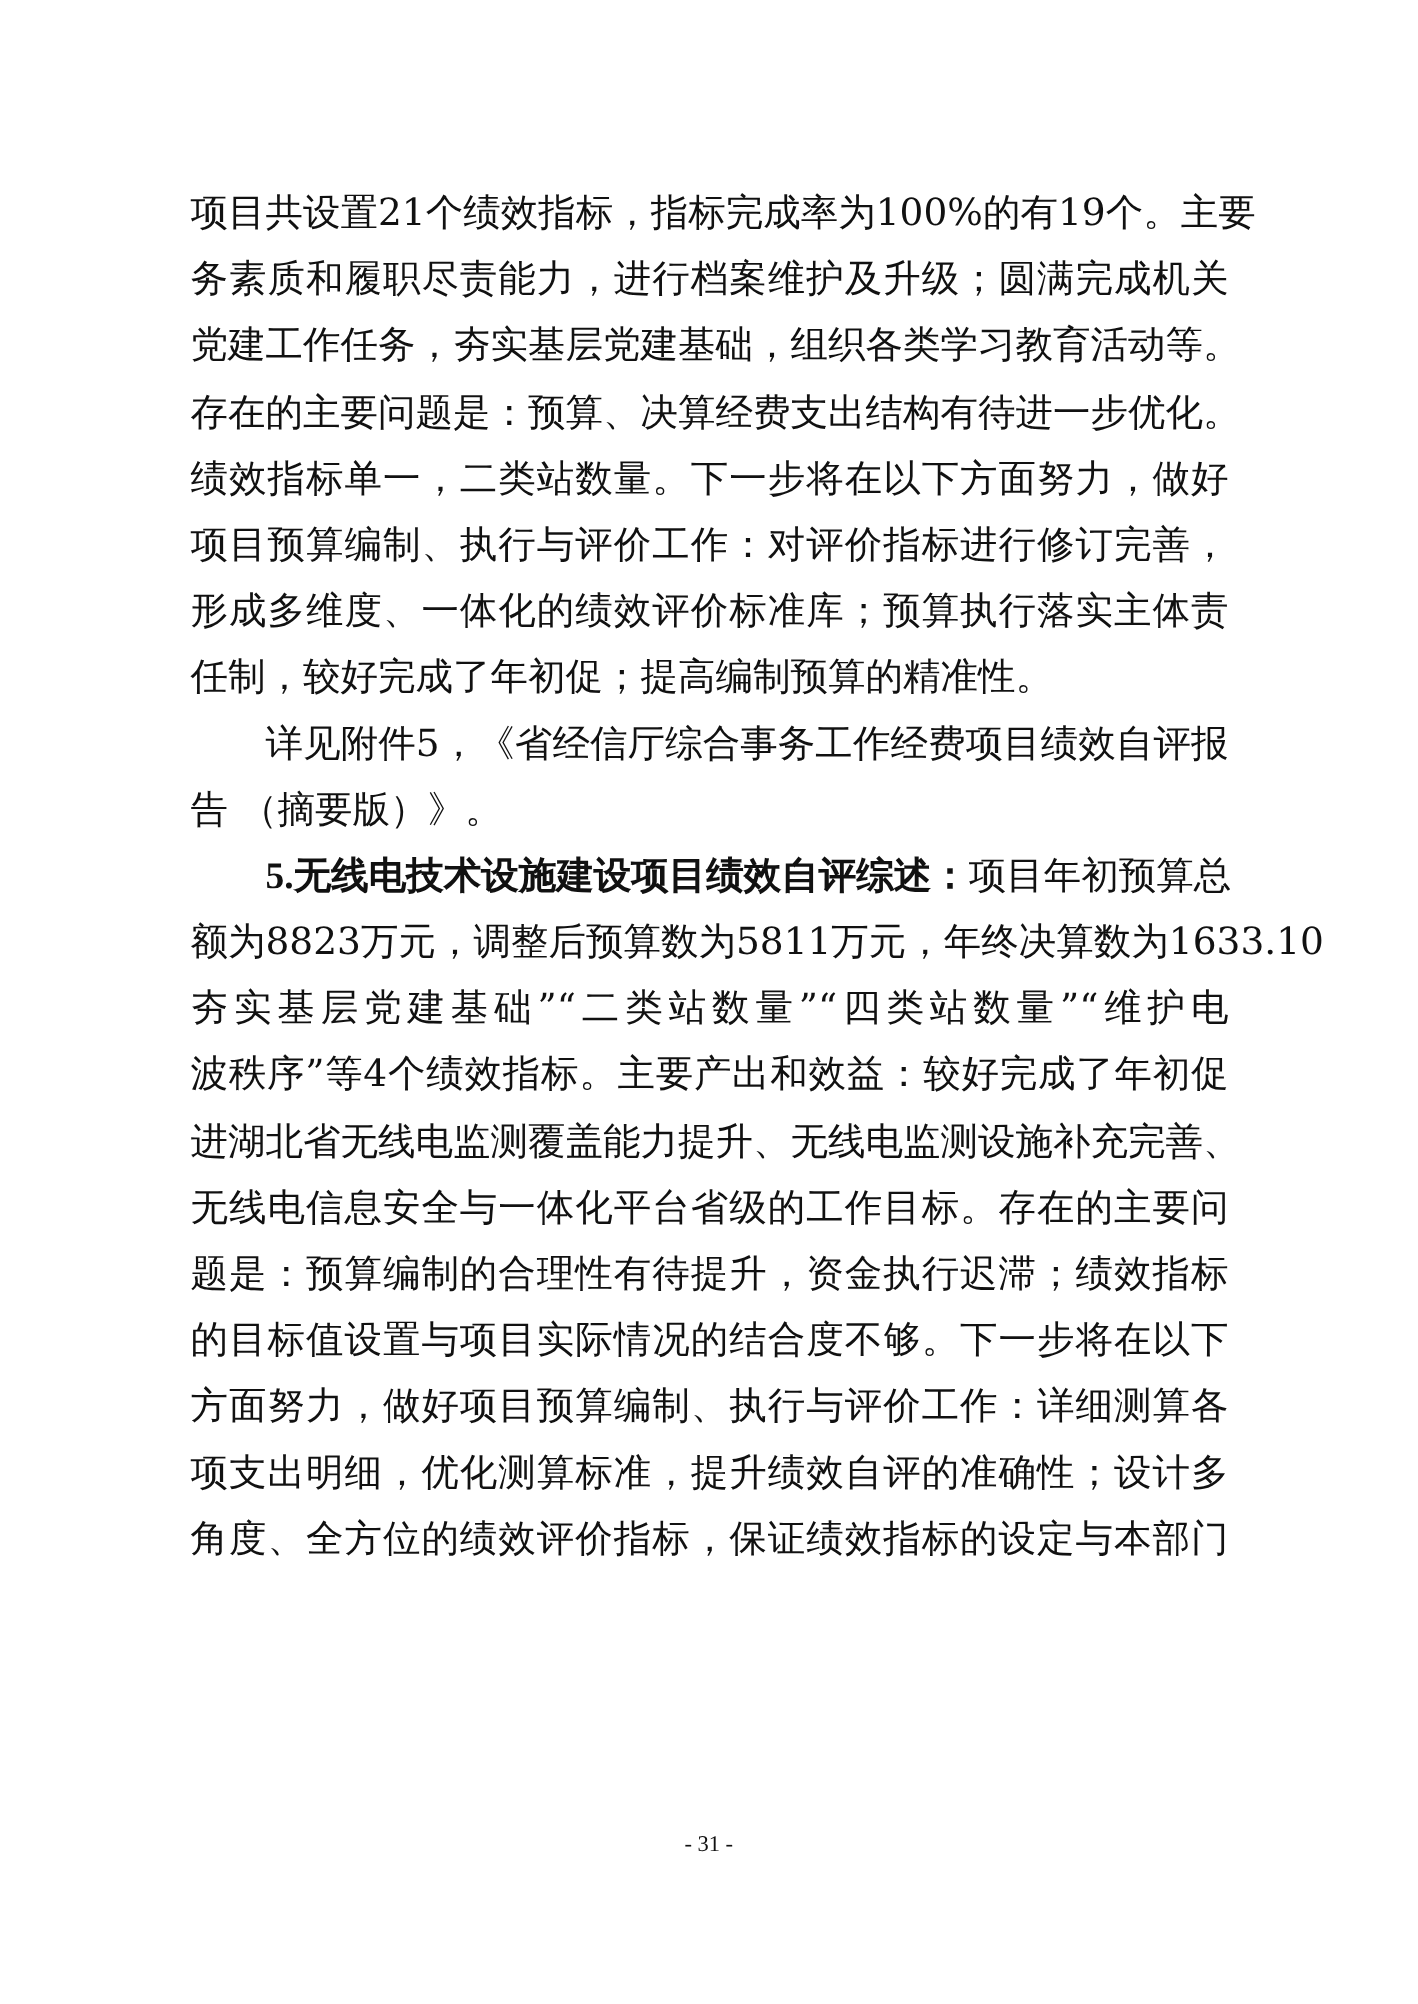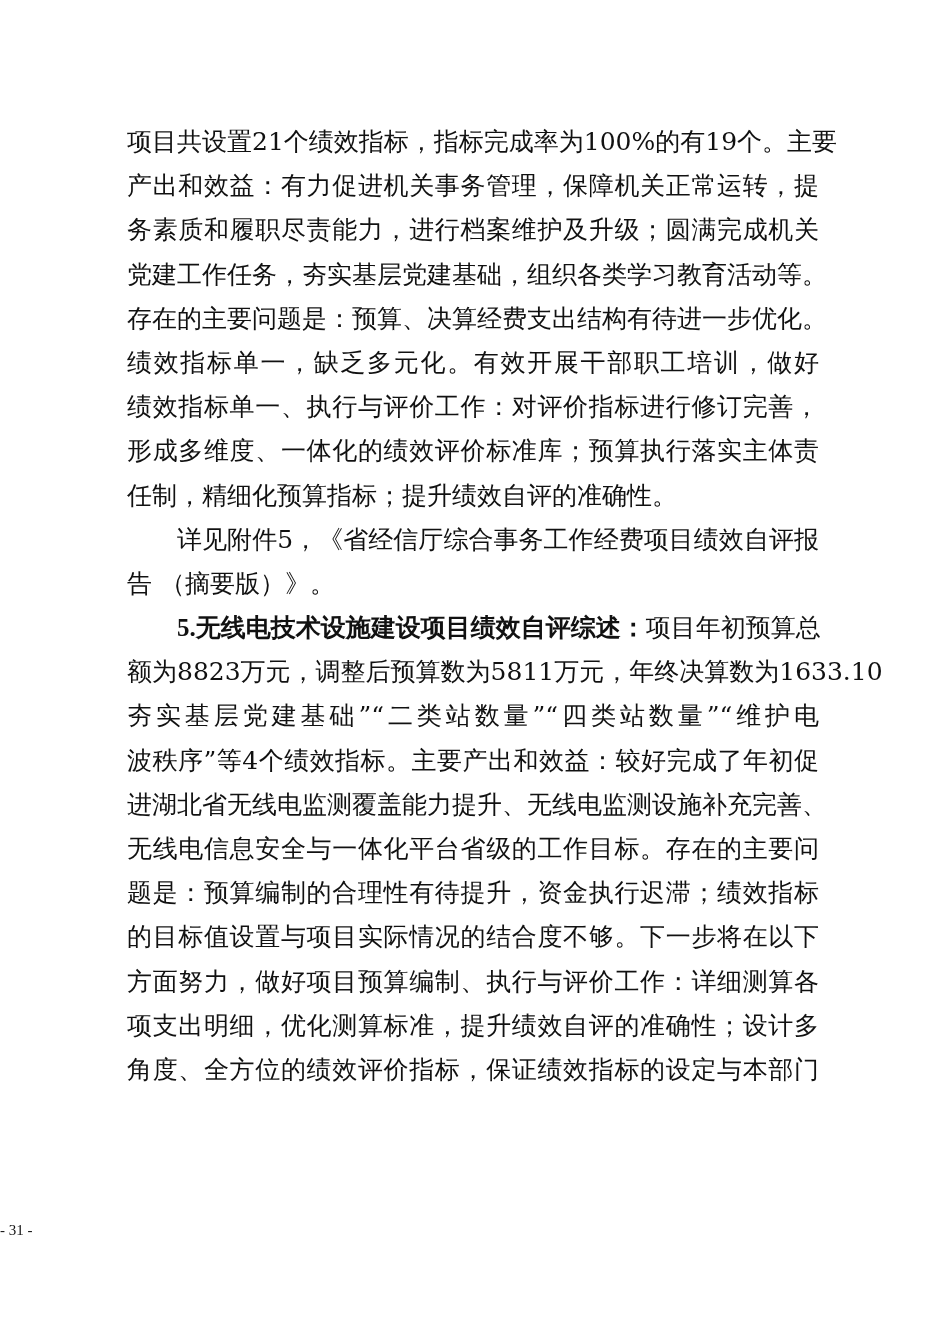--- a/index.html
+++ b/index.html
@@ -46,42 +46,41 @@
     }
     .bold {
       font-weight: bold;
       font-family: Liberation Serif, serif;
     }
     .page-number {
       position: absolute;
       left: 0;
       width: 945px;
       top: 1222px;
-      text-align: left;
+      text-align: center;
       font-family: "Liberation Serif", "DejaVu Serif", serif;
       font-size: 15px;
       color: #111111;
     }
   </style>
 </head>
 <body>
 
 <div class="page">
   <div class="text-block">
 
     <div>
       <div class="line">项目共设置21个绩效指标，指标完成率为100%的有19个。主要</div>
-      <div class="line">产出和效益：有力促进机关事务管理，保障机关正常运转，提</div>
       <div class="line">务素质和履职尽责能力，进行档案维护及升级；圆满完成机关</div>
       <div class="line">党建工作任务，夯实基层党建基础，组织各类学习教育活动等。</div>
       <div class="line">存在的主要问题是：预算、决算经费支出结构有待进一步优化。</div>
-      <div class="line">绩效指标单一，缺乏多元化。有效开展干部职工培训，做好</div>
-      <div class="line">绩效指标单一、执行与评价工作：对评价指标进行修订完善，</div>
+      <div class="line">绩效指标单一，二类站数量。下一步将在以下方面努力，做好</div>
+      <div class="line">项目预算编制、执行与评价工作：对评价指标进行修订完善，</div>
       <div class="line">形成多维度、一体化的绩效评价标准库；预算执行落实主体责</div>
-      <div class="line last">任制，精细化预算指标；提升绩效自评的准确性。</div>
+      <div class="line last">任制，较好完成了年初促；提高编制预算的精准性。</div>
     </div>
 
     <div>
       <div class="line indent">详见附件5，《省经信厅综合事务工作经费项目绩效自评报</div>
       <div class="line last">告 （摘要版）》。</div>
     </div>
 
     <div>
       <div class="line indent"><span class="bold">5.无线电技术设施建设项目绩效自评综述：</span><span>项目年初预算总</span></div>
       <div class="line">额为8823万元，调整后预算数为5811万元，年终决算数为1633.10</div>

